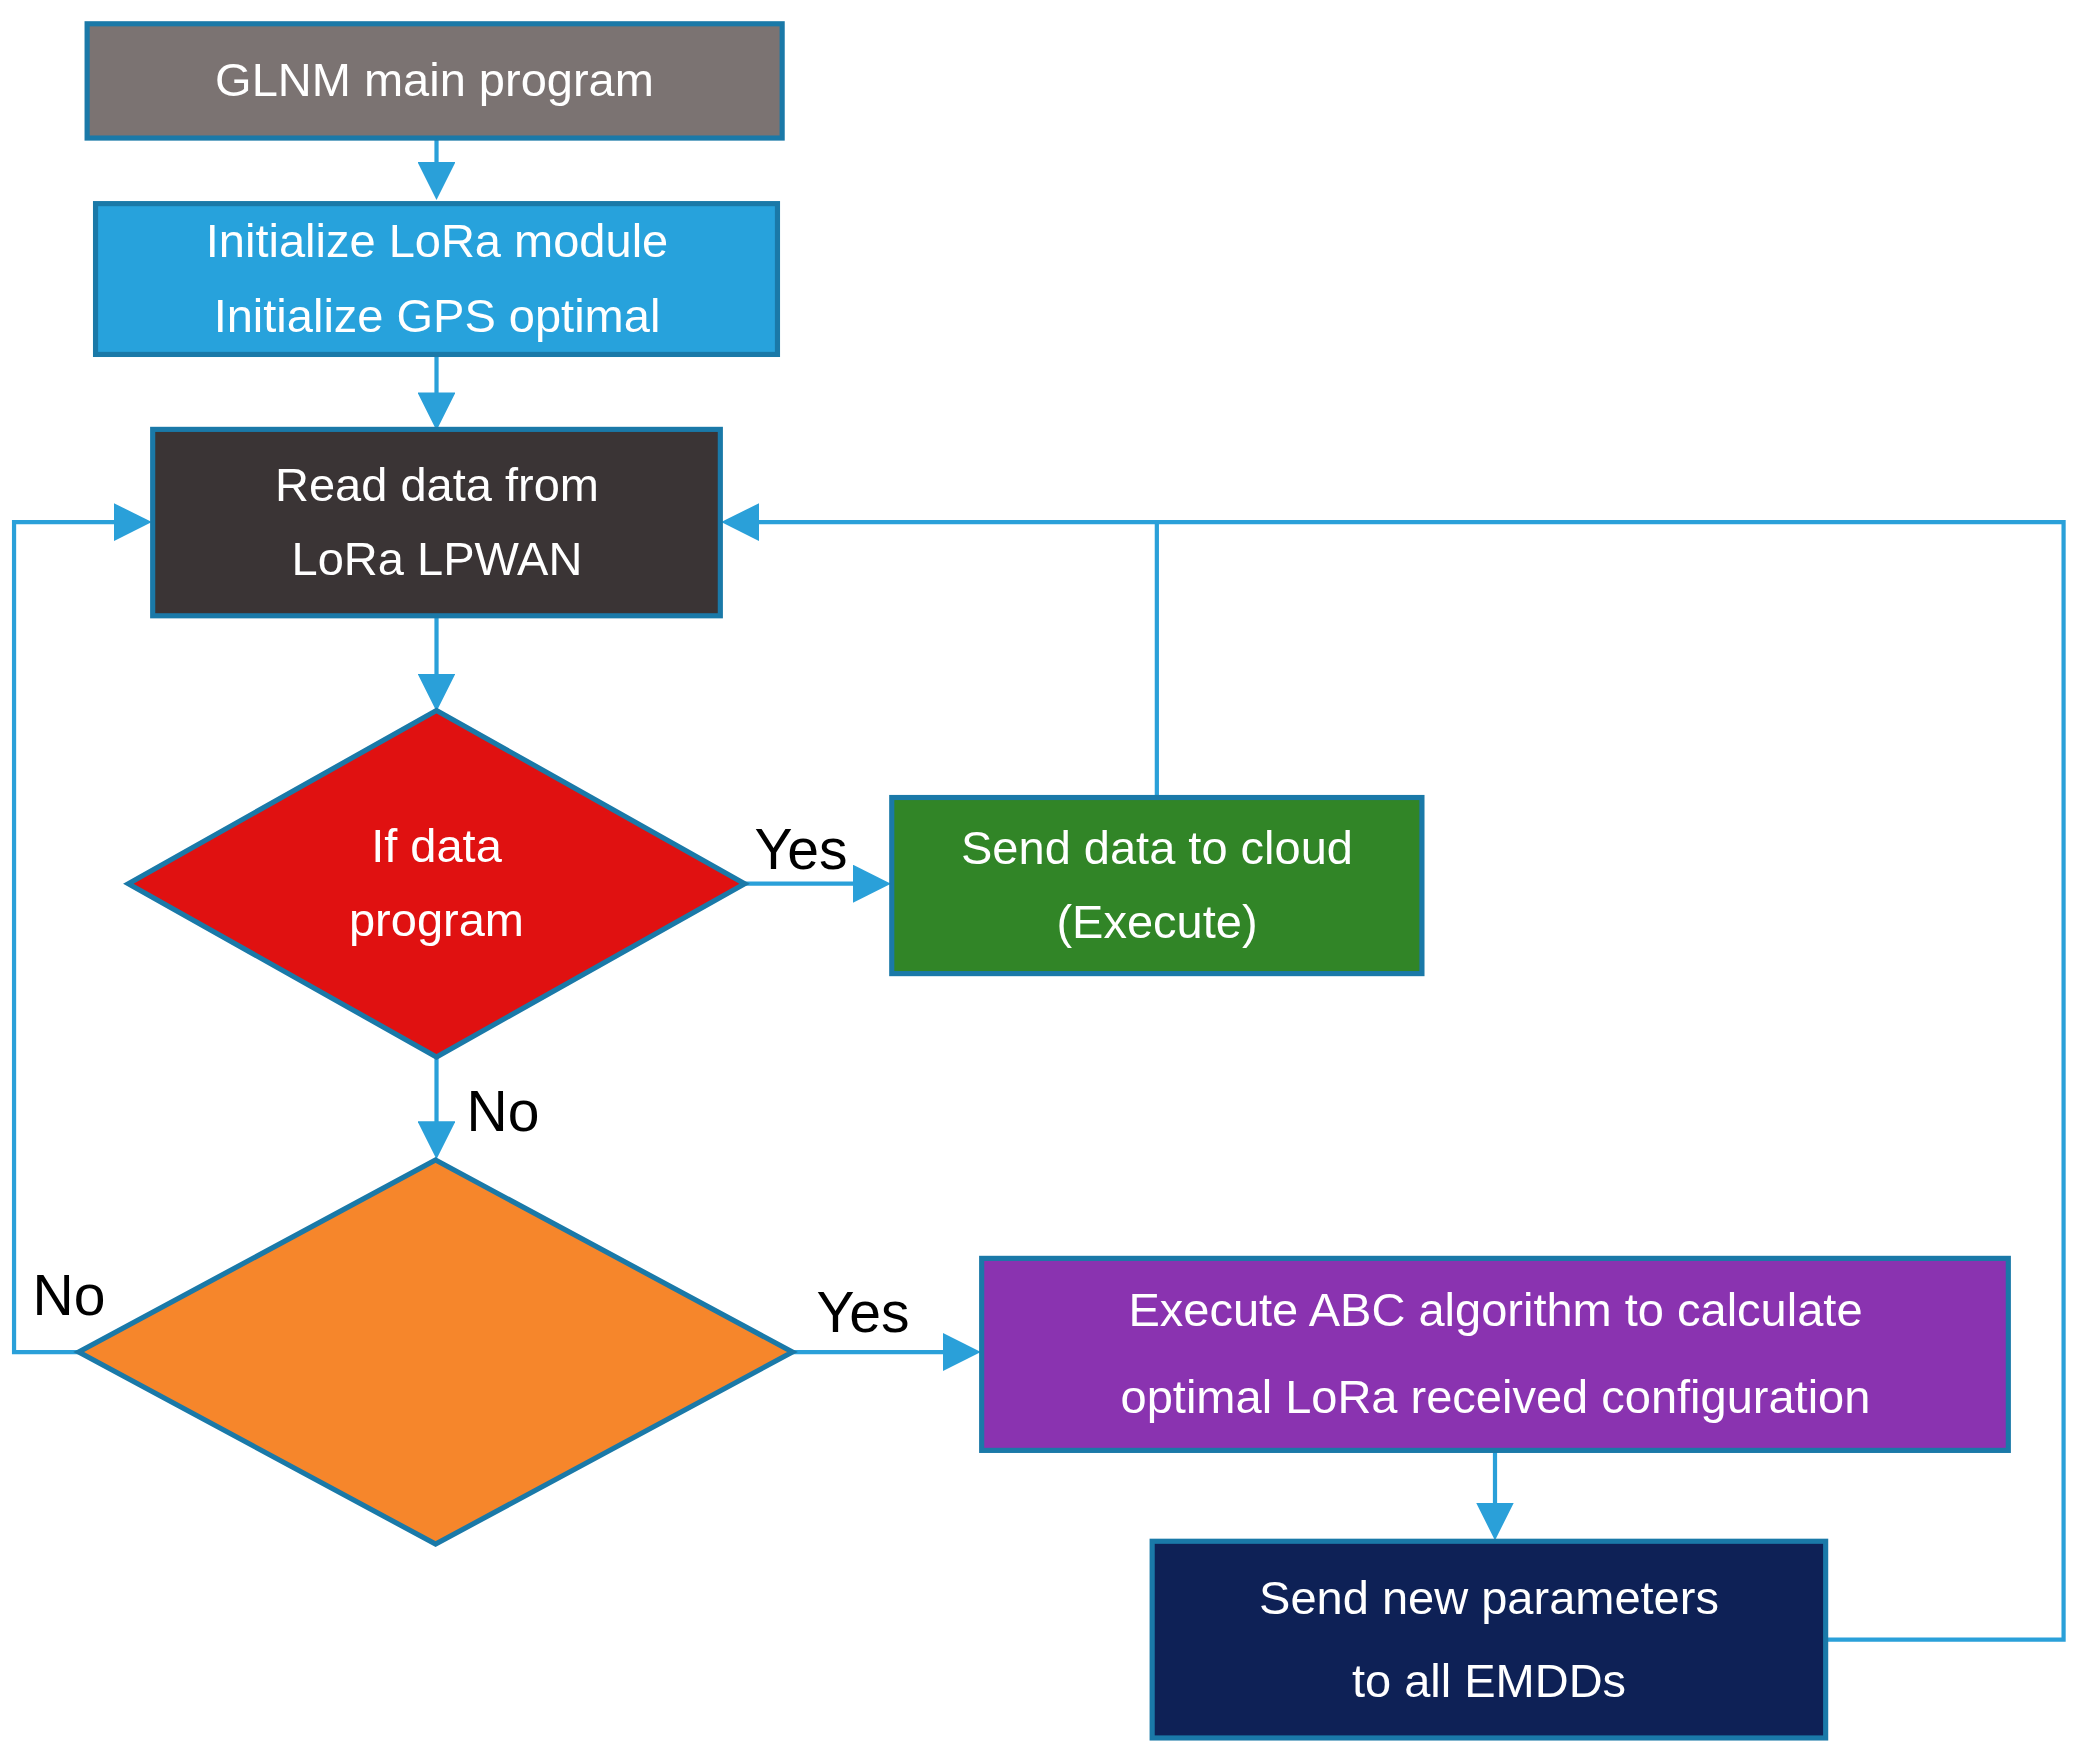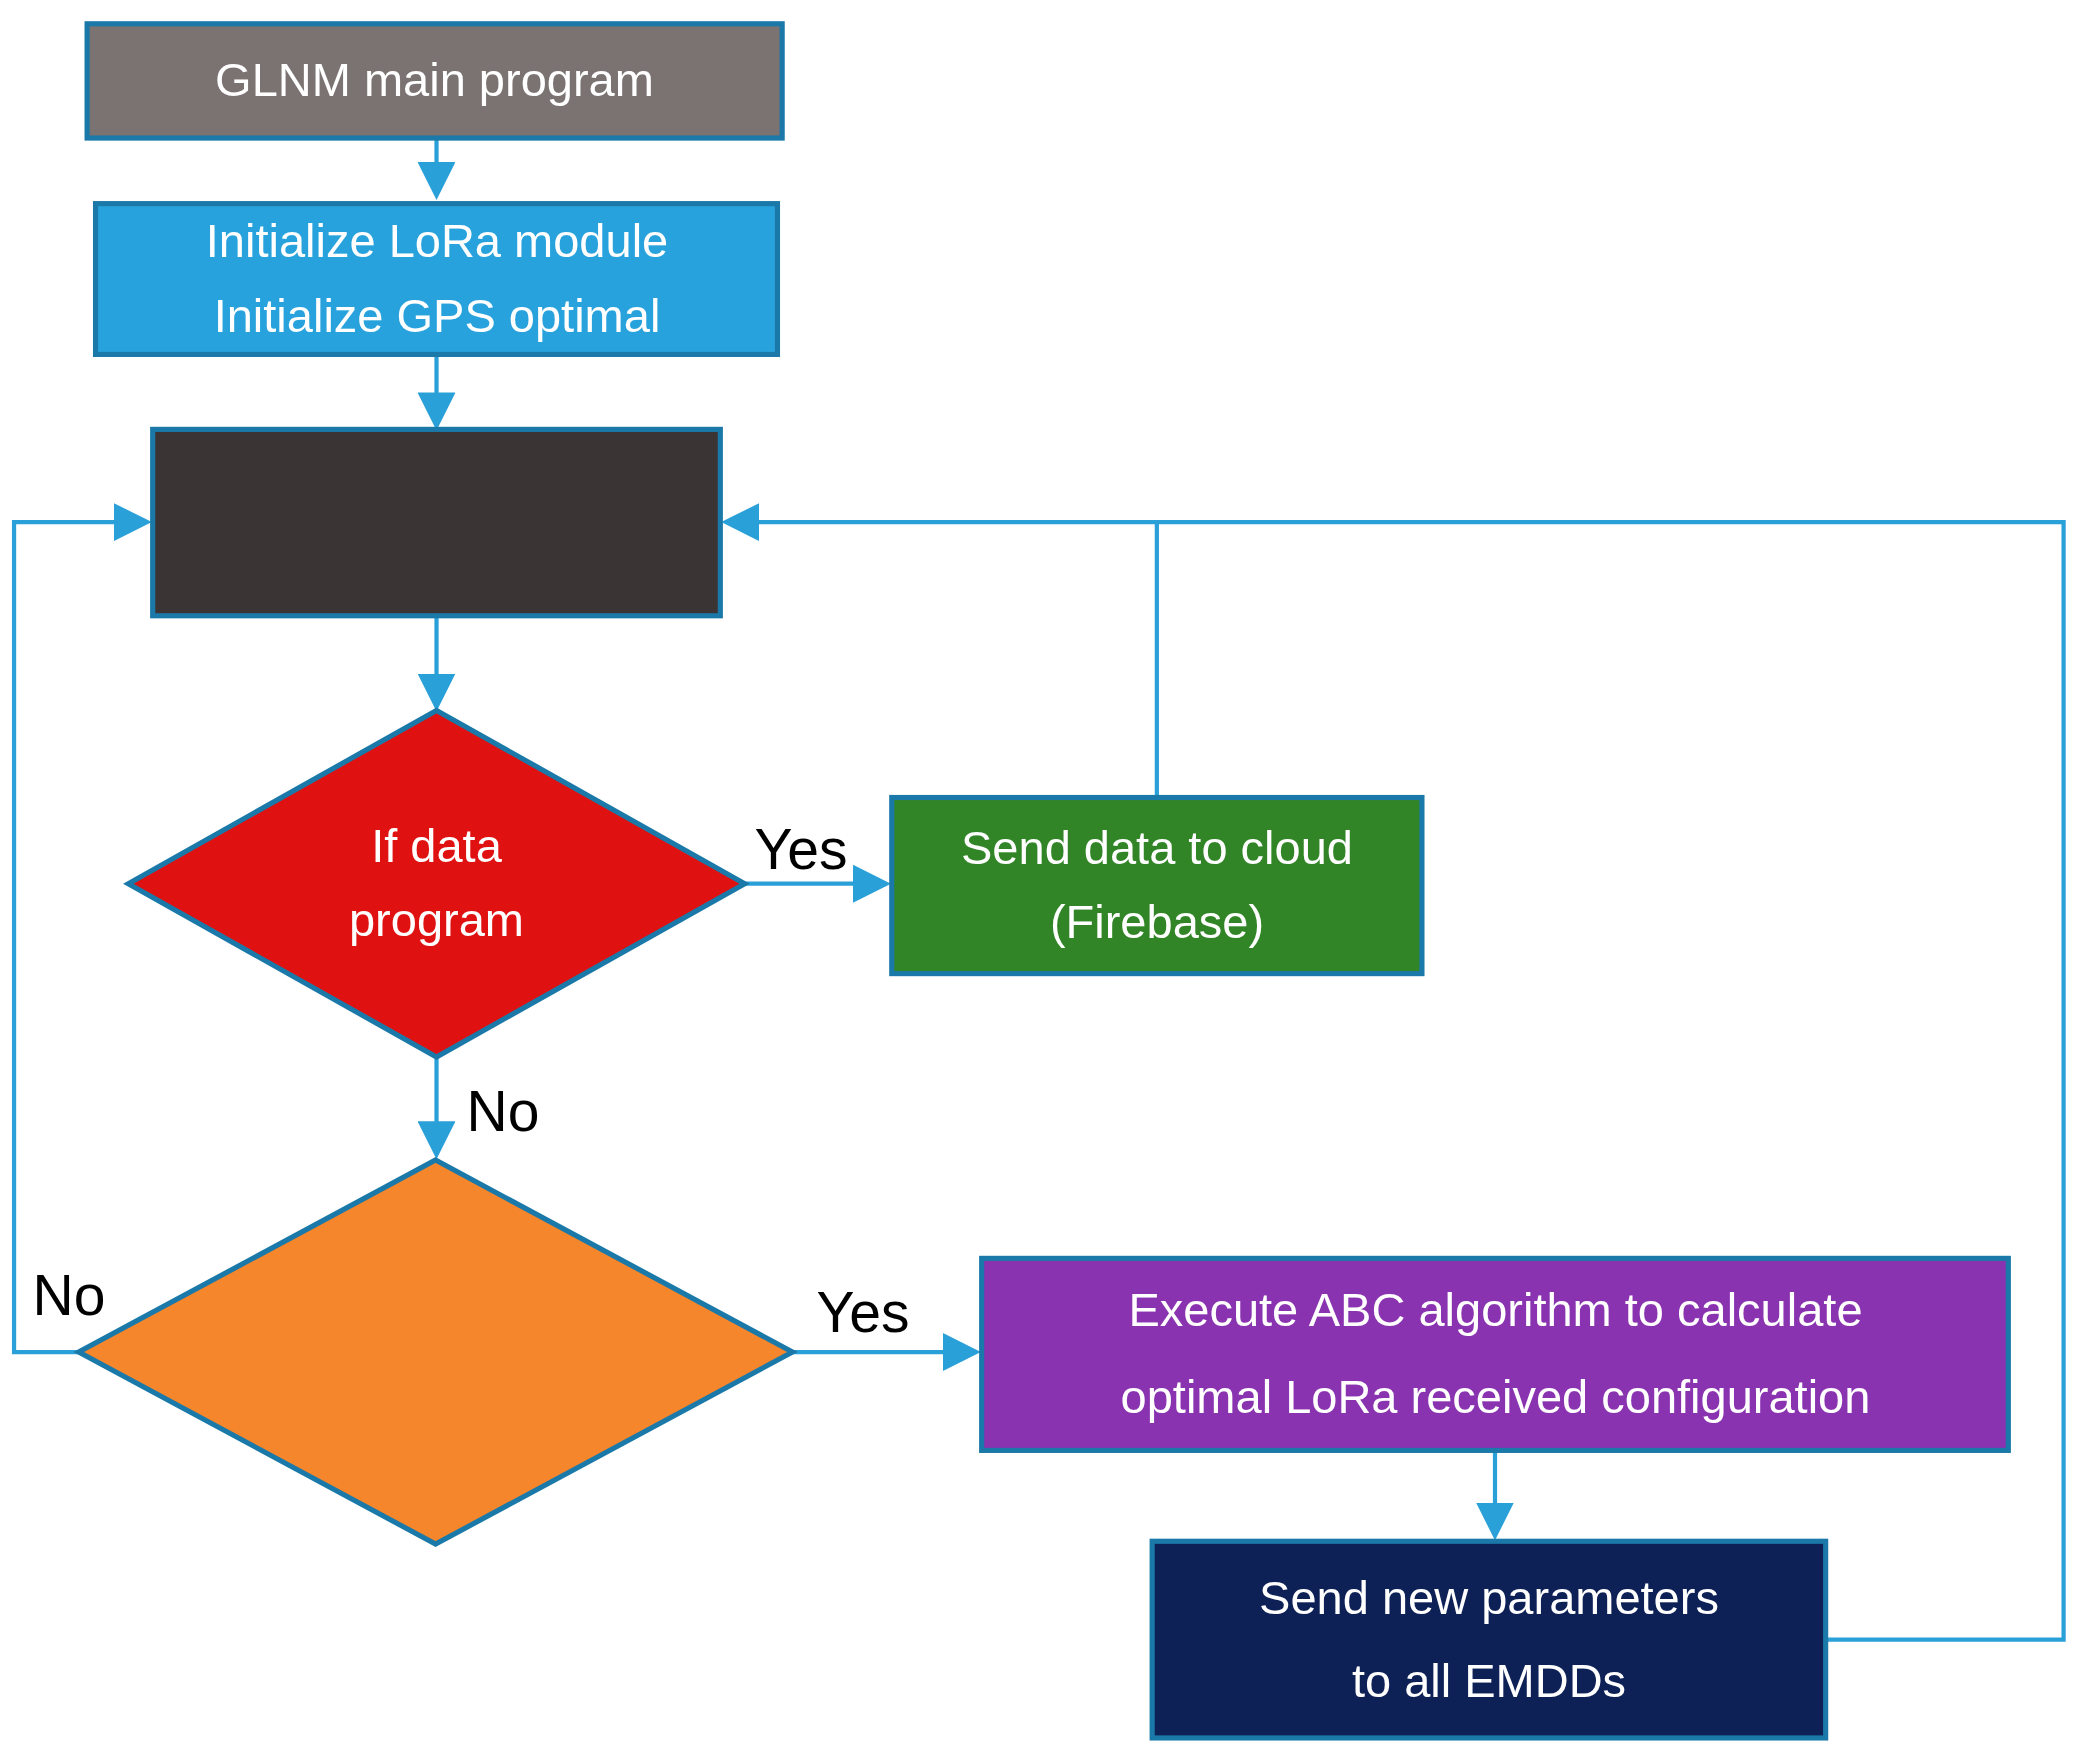--- a/index.html
+++ b/index.html
@@ -68,26 +68,28 @@
     <polygon class="shape" points="465,1238 846,1443 465,1648 84,1443" fill="#f6862b"></polygon>
     <rect class="shape" x="1048" y="1343" width="1096" height="205" fill="#8a33b0"></rect>
     <rect class="shape" x="1230" y="1645" width="719" height="210" fill="#0e2156"></rect>
   </svg>
 
   <div class="node-label" style="left:87px; top:23.4px; width:695px; height:114px;">GLNM main program</div>
 
   <div class="node-label" style="left:96px; top:203px; width:682px; height:151px;">Initialize LoRa module
 Initialize GPS optimal</div>
 
+  <div class="node-label" style="left:153px; top:429px; width:568px; height:186px;">Read data from
+LoRa LPWAN</div>
 
   <div class="node-label" style="left:249px; top:780px; width:375px; height:206px;">If data
 program</div>
 
   <div class="node-label" style="left:892px; top:797px; width:530px; height:176px;">Send data to cloud
-(Firebase)</div>
+(Execute)</div>
 
 
   <div class="node-label wide" style="left:982px; top:1258px; width:1027px; height:192px;">Execute ABC algorithm to calculate
 optimal LoRa received configuration</div>
 
   <div class="node-label tall" style="left:1152px; top:1541px; width:674px; height:197px;">Send new parameters
 to all EMDDs</div>
 
   <div class="edge-label" style="left:801px; top:849px;">Yes</div>
 

